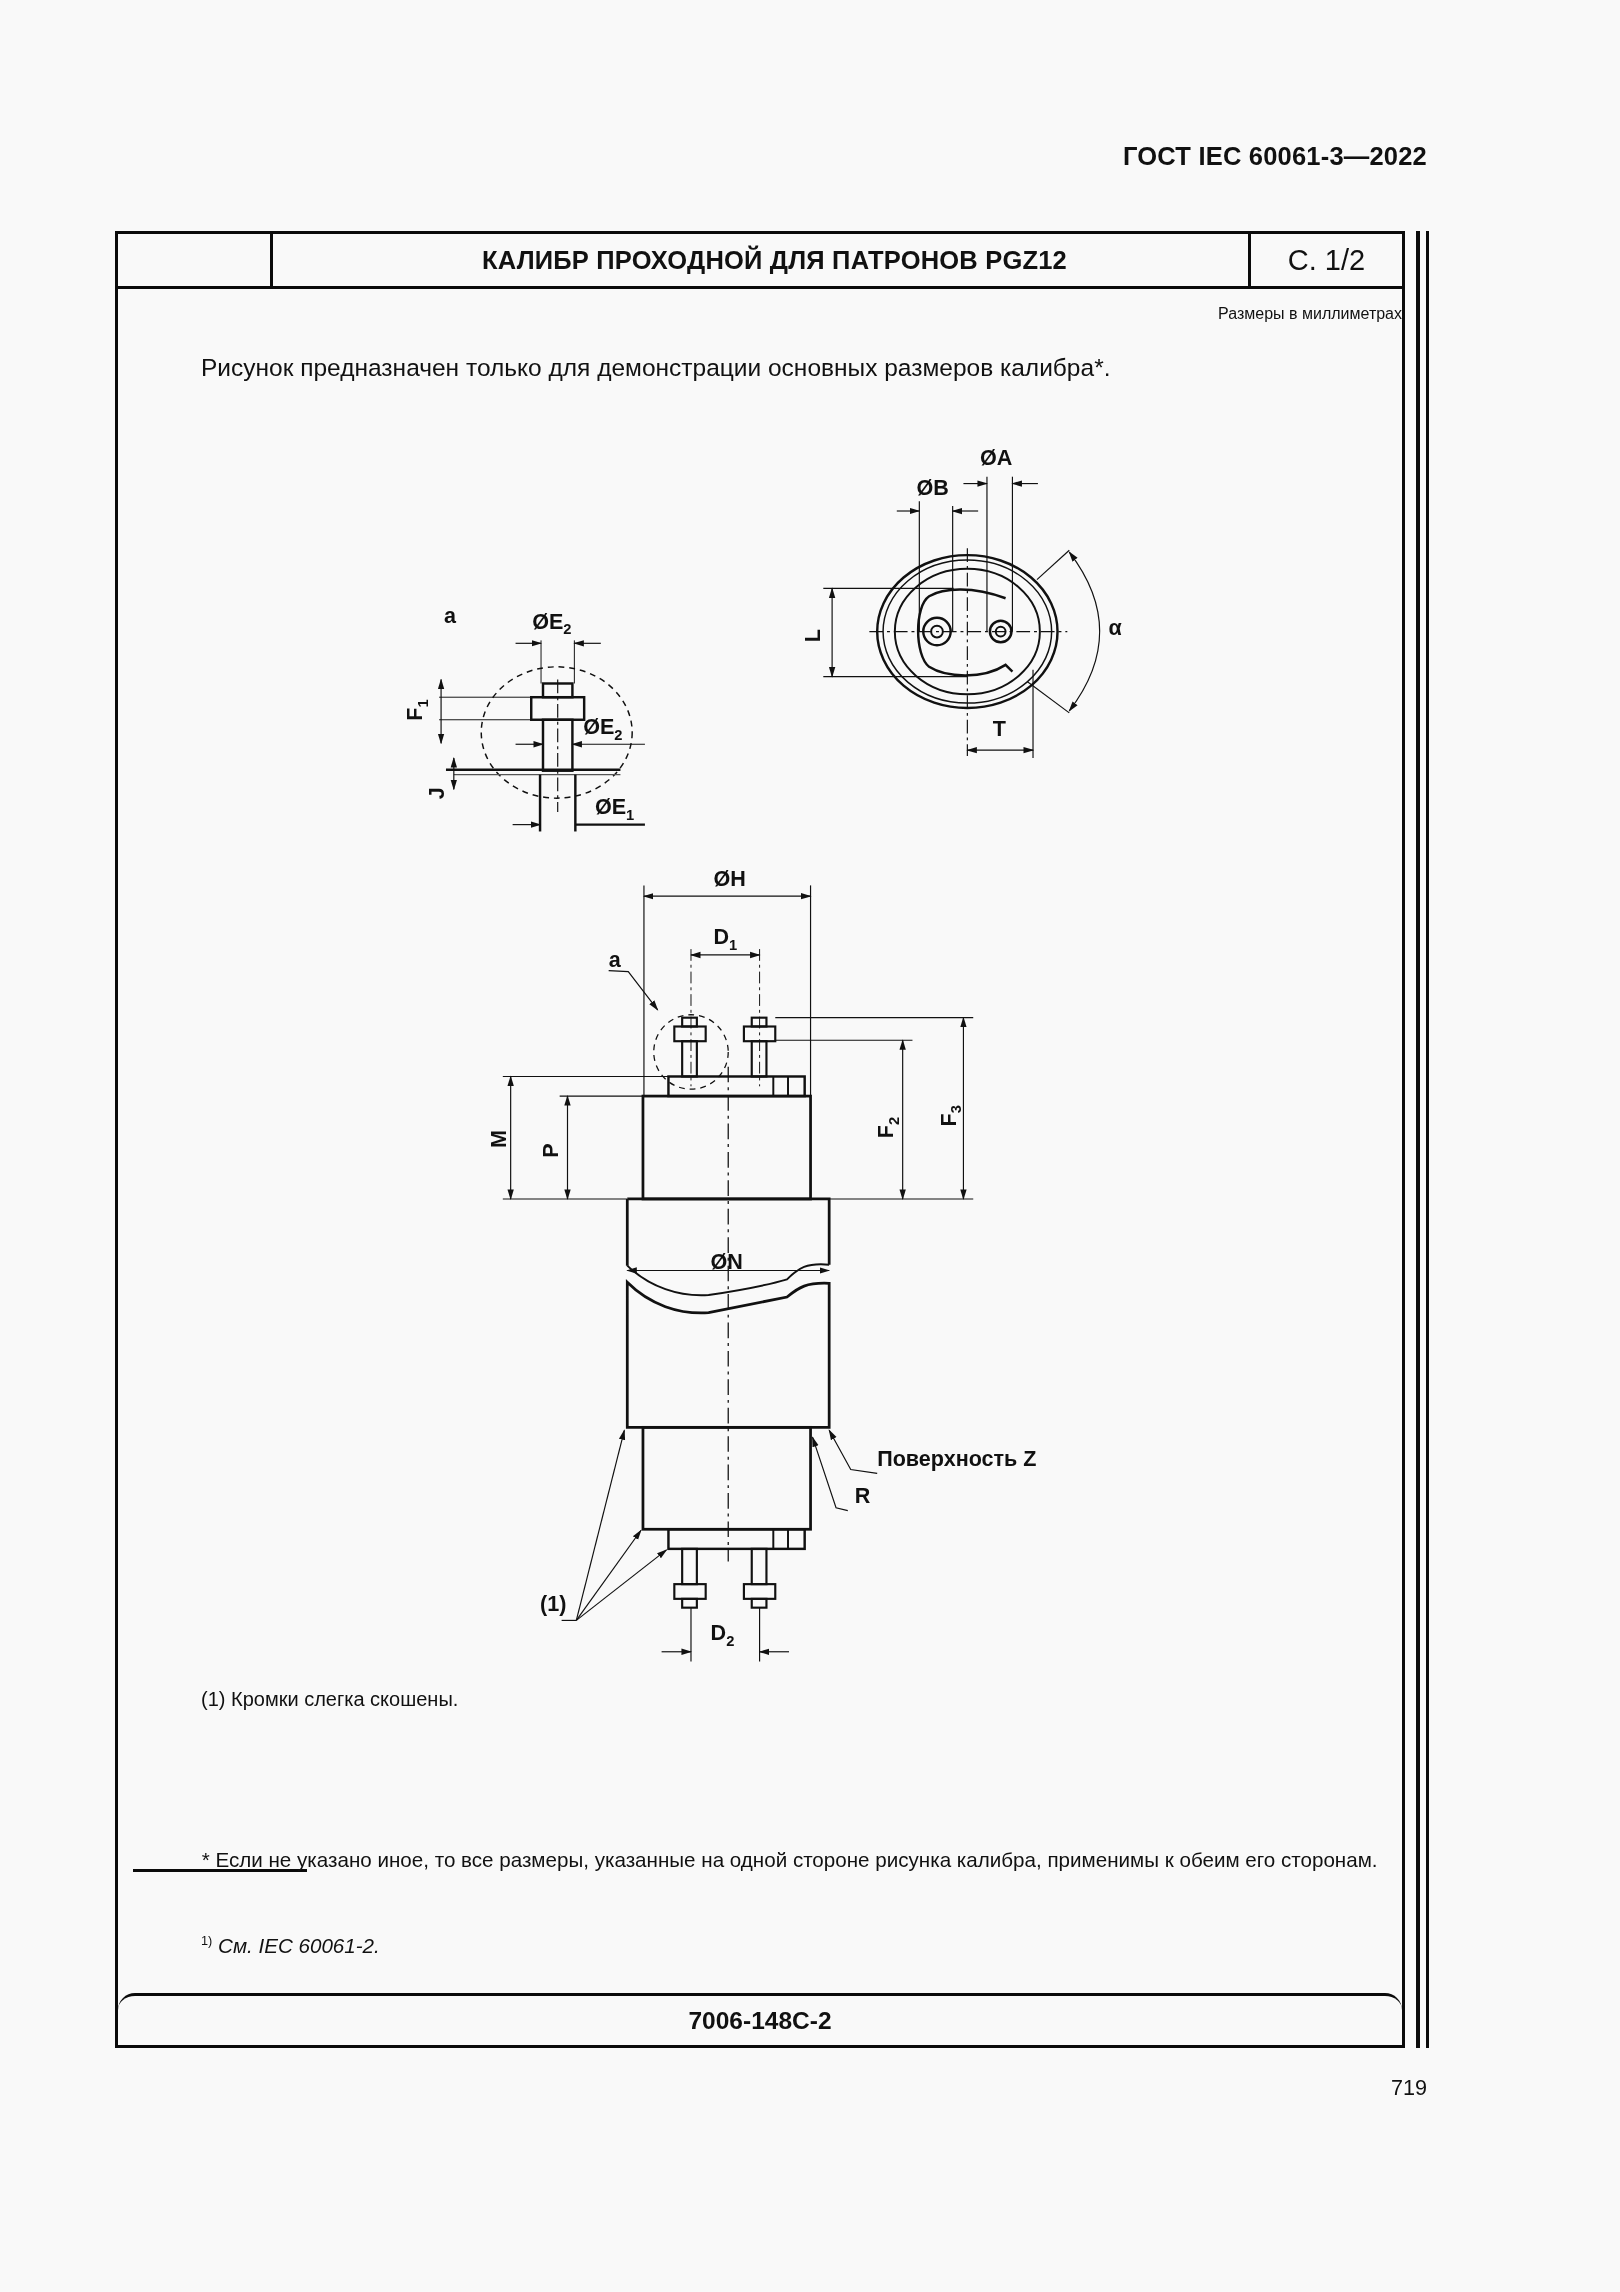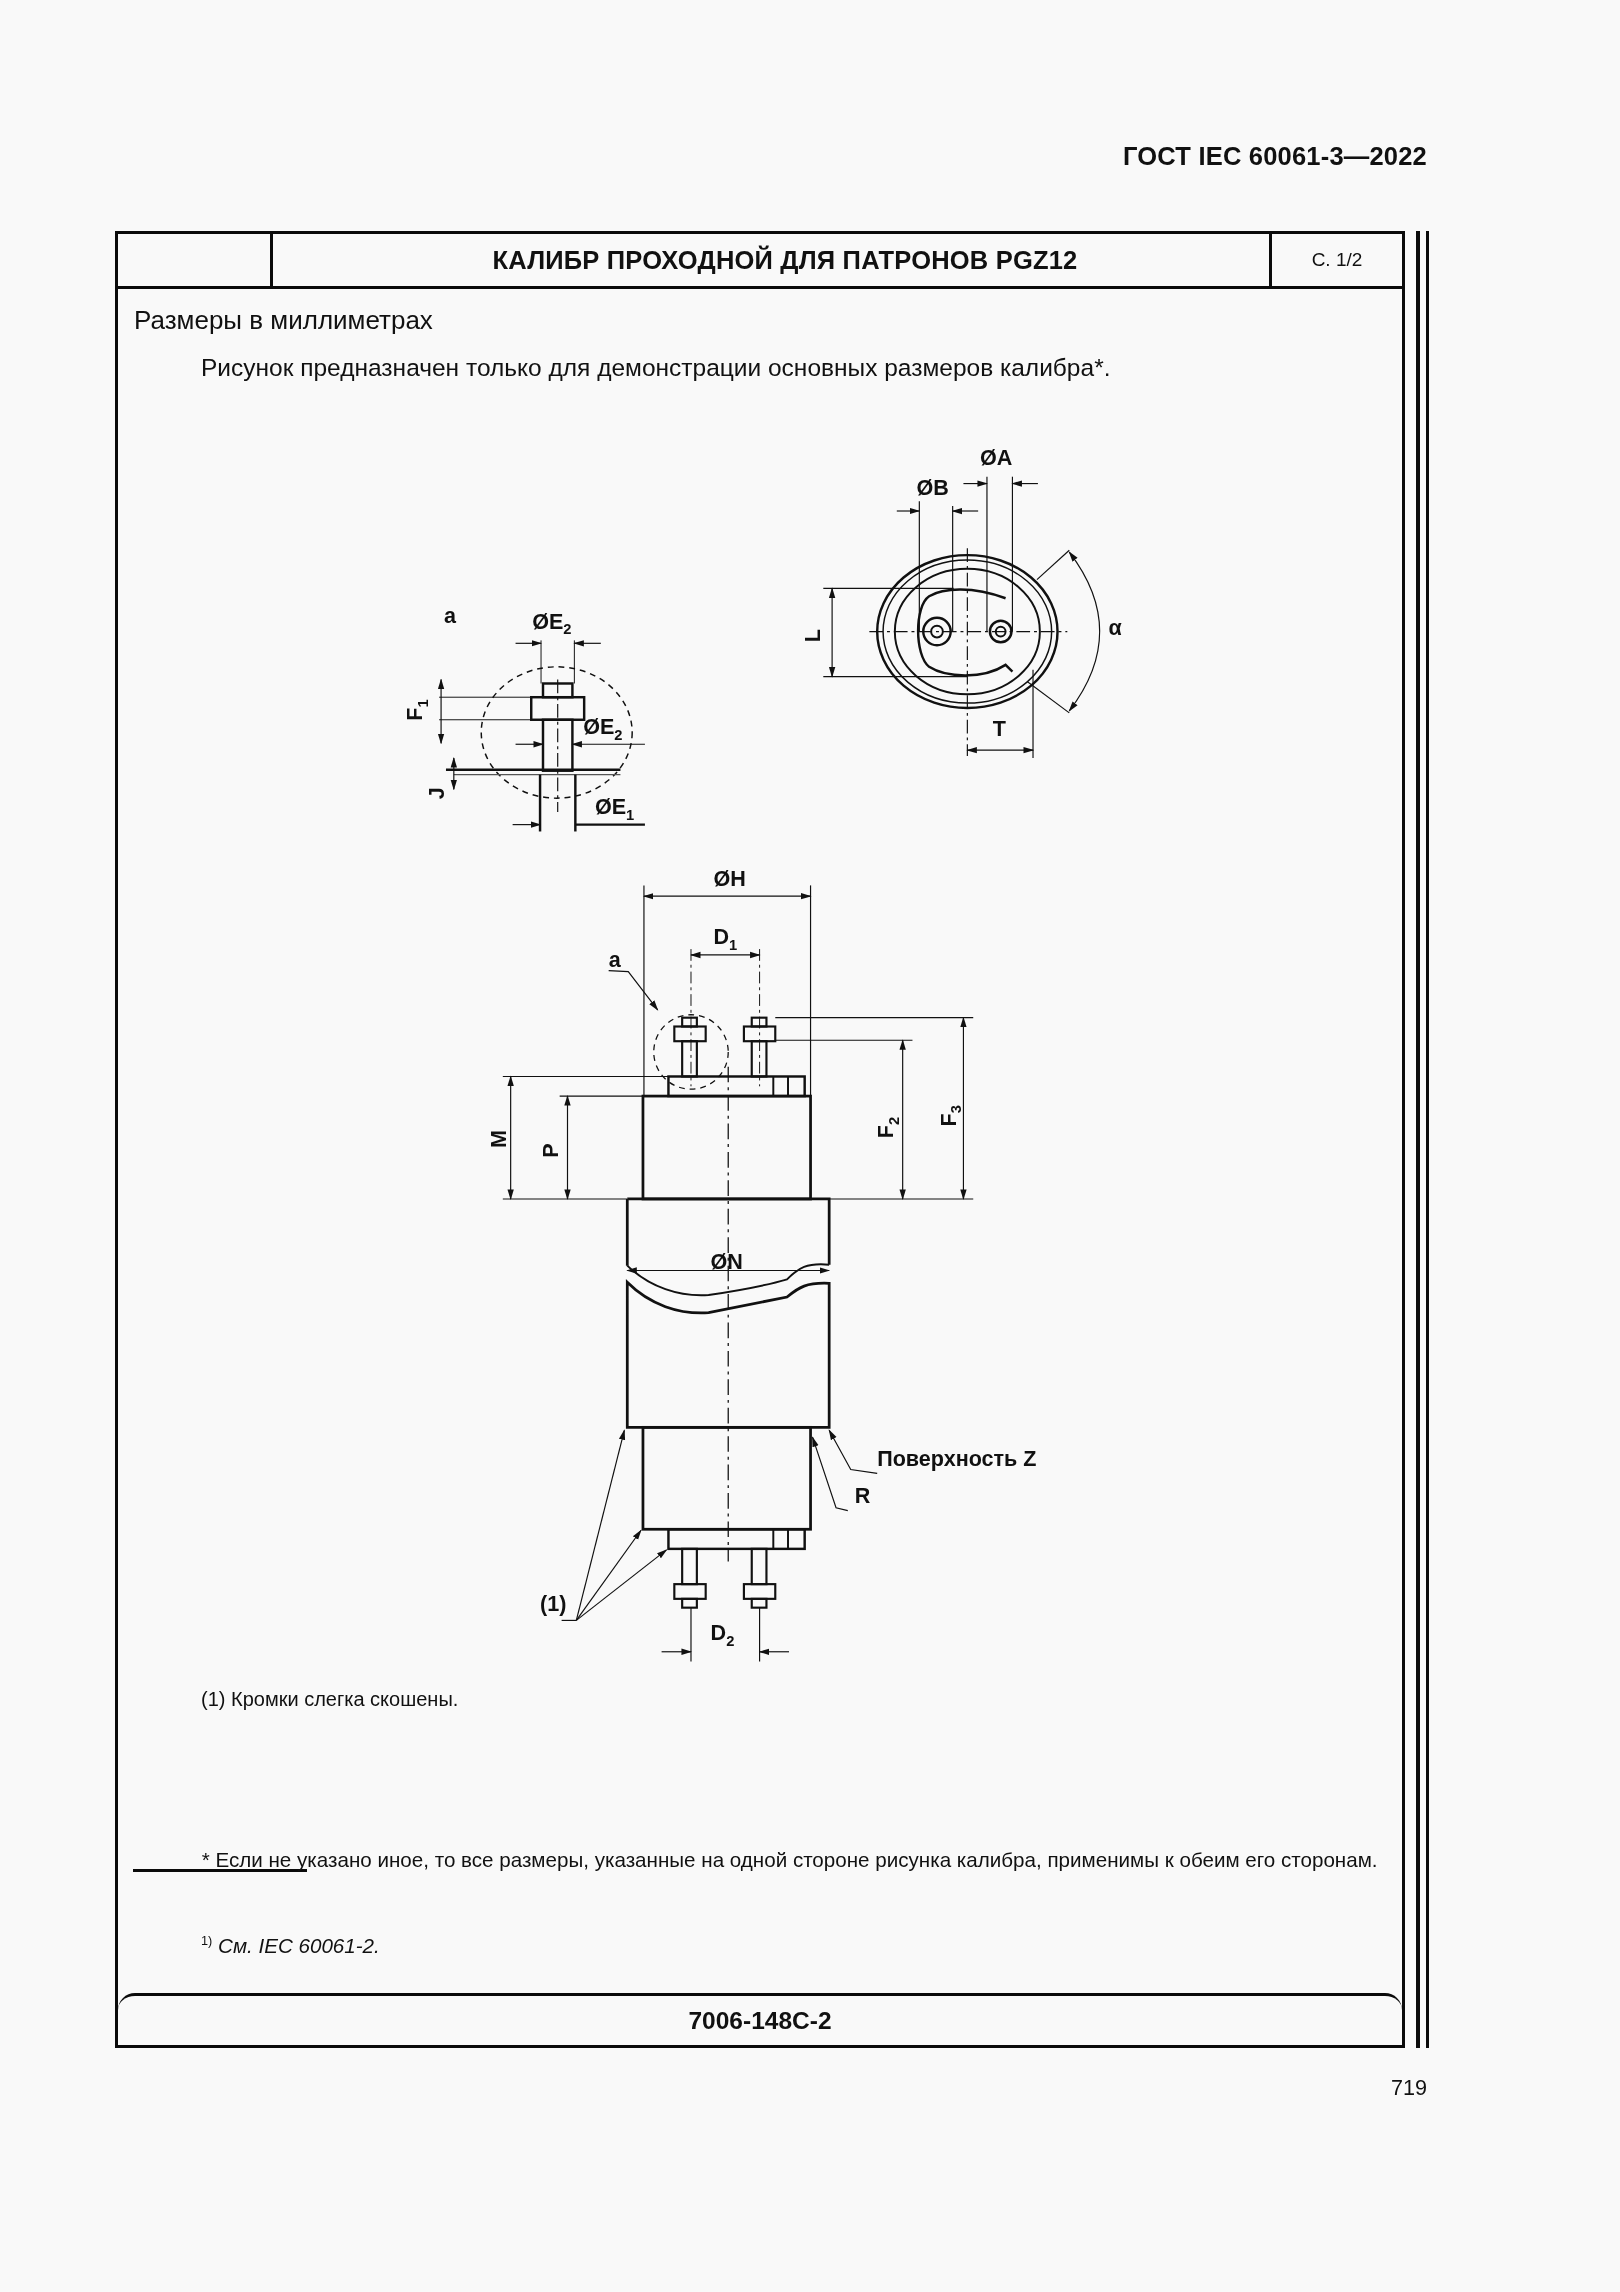--- a/index.html
+++ b/index.html
@@ -3,22 +3,22 @@
 <meta charset="utf-8">
 <style>
   html, body { margin:0; padding:0; background:#f9f9f9; }
   body { width:1620px; height:2293px; position:relative; font-family:"Liberation Sans", sans-serif; color:#111; overflow:hidden; }
   .std-code { position:absolute; right:193px; top:142px; font-size:25.5px; font-weight:bold; letter-spacing:0.2px; }
   .frame { position:absolute; left:115px; top:231px; width:1290px; height:1817px; border:3.9px solid #0b0b0b; box-sizing:border-box; }
   .vline { position:absolute; background:#0b0b0b; width:3.9px; top:231px; height:1817px; }
   .header-row { position:absolute; left:0; top:0; right:0; height:52px; border-bottom:3.9px solid #0b0b0b; display:flex; }
   .hcell-left { width:152px; border-right:3.9px solid #0b0b0b; }
   .hcell-title { flex:1; display:flex; align-items:center; justify-content:center; font-weight:bold; font-size:25.5px; border-right:3.9px solid #0b0b0b; letter-spacing:0.2px;padding-left:28px; }
-  .hcell-page { width:130px; display:flex; align-items:center; justify-content:center; font-size:19px;border-radius:19px; }
-  .units { position:absolute; left:16px; right:0; top:71px; text-align:left; font-size:26px; }
+  .hcell-page { width:151px; display:flex; align-items:center; justify-content:center; font-size:29px;border-radius:19px; }
+  .units { position:absolute; left:4px; right:0; top:71px; text-align:right; font-size:16px; }
   .intro { position:absolute; left:83px; top:117px; font-size:24.5px; line-height:33px; }
   .intro sup { font-size:14.7px; }
   .drawing { position:absolute; left:-115px; top:-231px; width:1620px; height:2293px; pointer-events:none; }
   .drawing text { font-family:"Liberation Sans", sans-serif; font-weight:bold; fill:#111; }
   .note { position:absolute; left:83px; top:1454px; font-size:20px; }
   .fn-rule { position:absolute; left:14.7px; top:1635px; width:174px; height:2.9px; background:#0b0b0b; }
   .fn1 { position:absolute; left:14.7px; right:14.7px; top:1611px; font-size:20.6px; line-height:30px; text-indent:69px; text-align:justify; }
   .fn2 { position:absolute; left:83px; top:1700px; font-size:20.6px; font-style:italic; }
   .fn2 sup { font-size:12.7px; font-style:normal; }
   .footer-row { position:absolute; left:0; right:0; bottom:0; height:49px; border-top:3.9px solid #0b0b0b; display:flex; align-items:center; justify-content:center; font-weight:bold; font-size:24.5px;border-radius:17px; }

